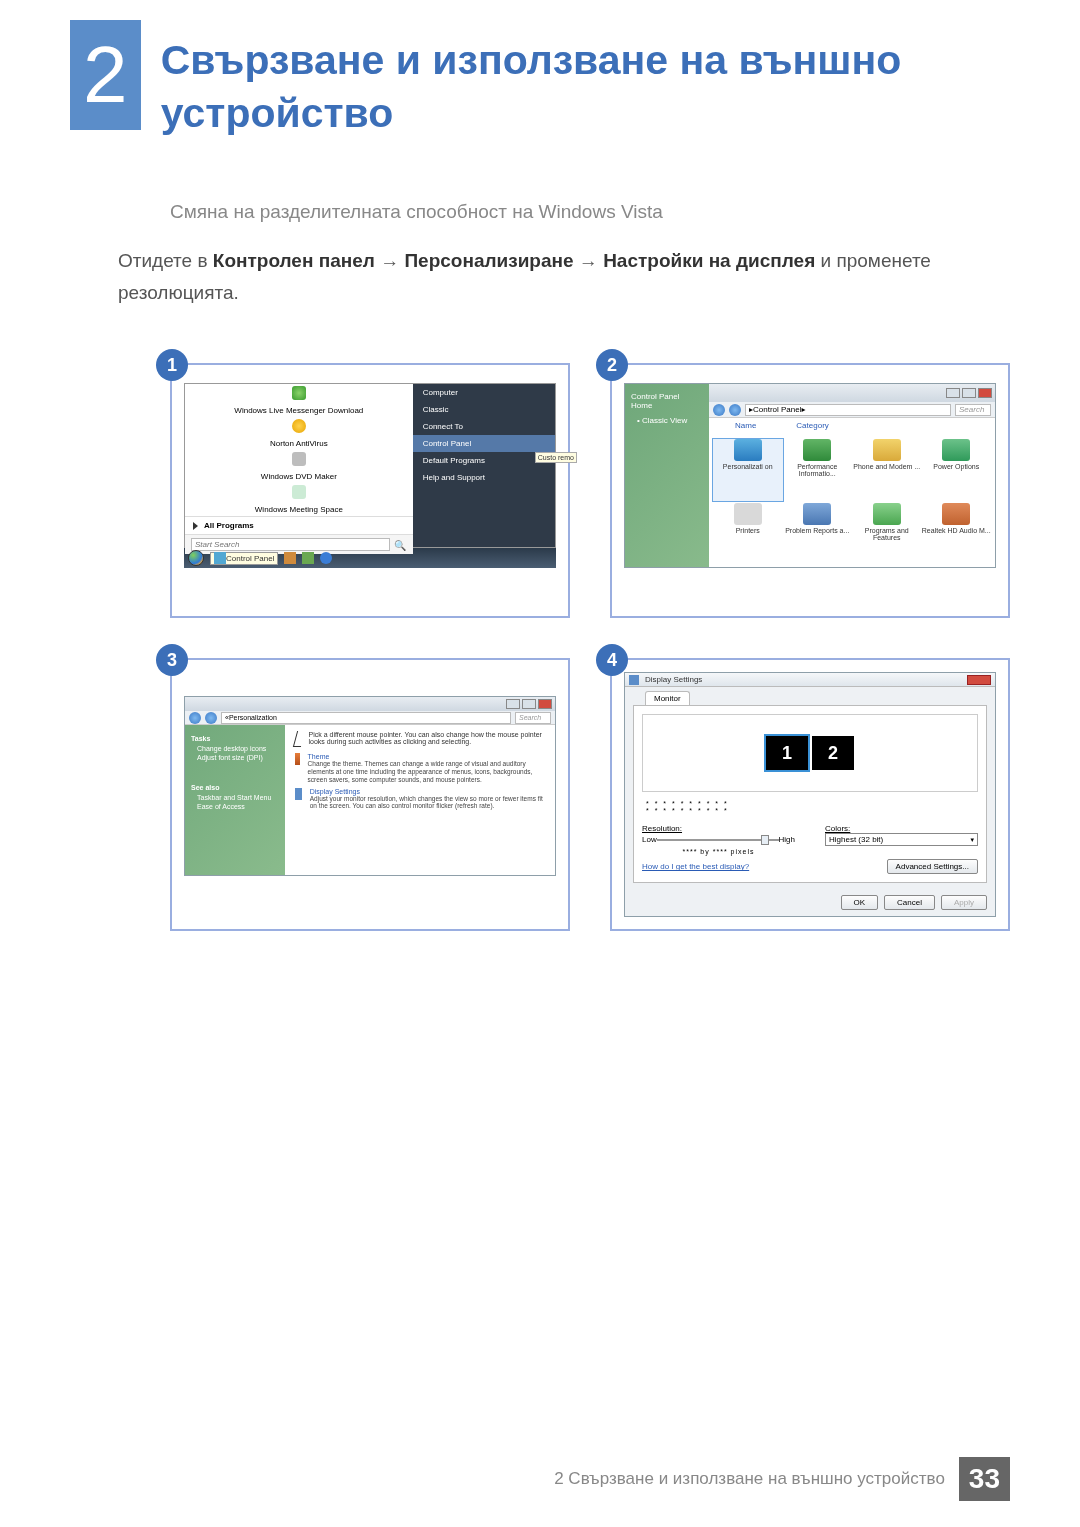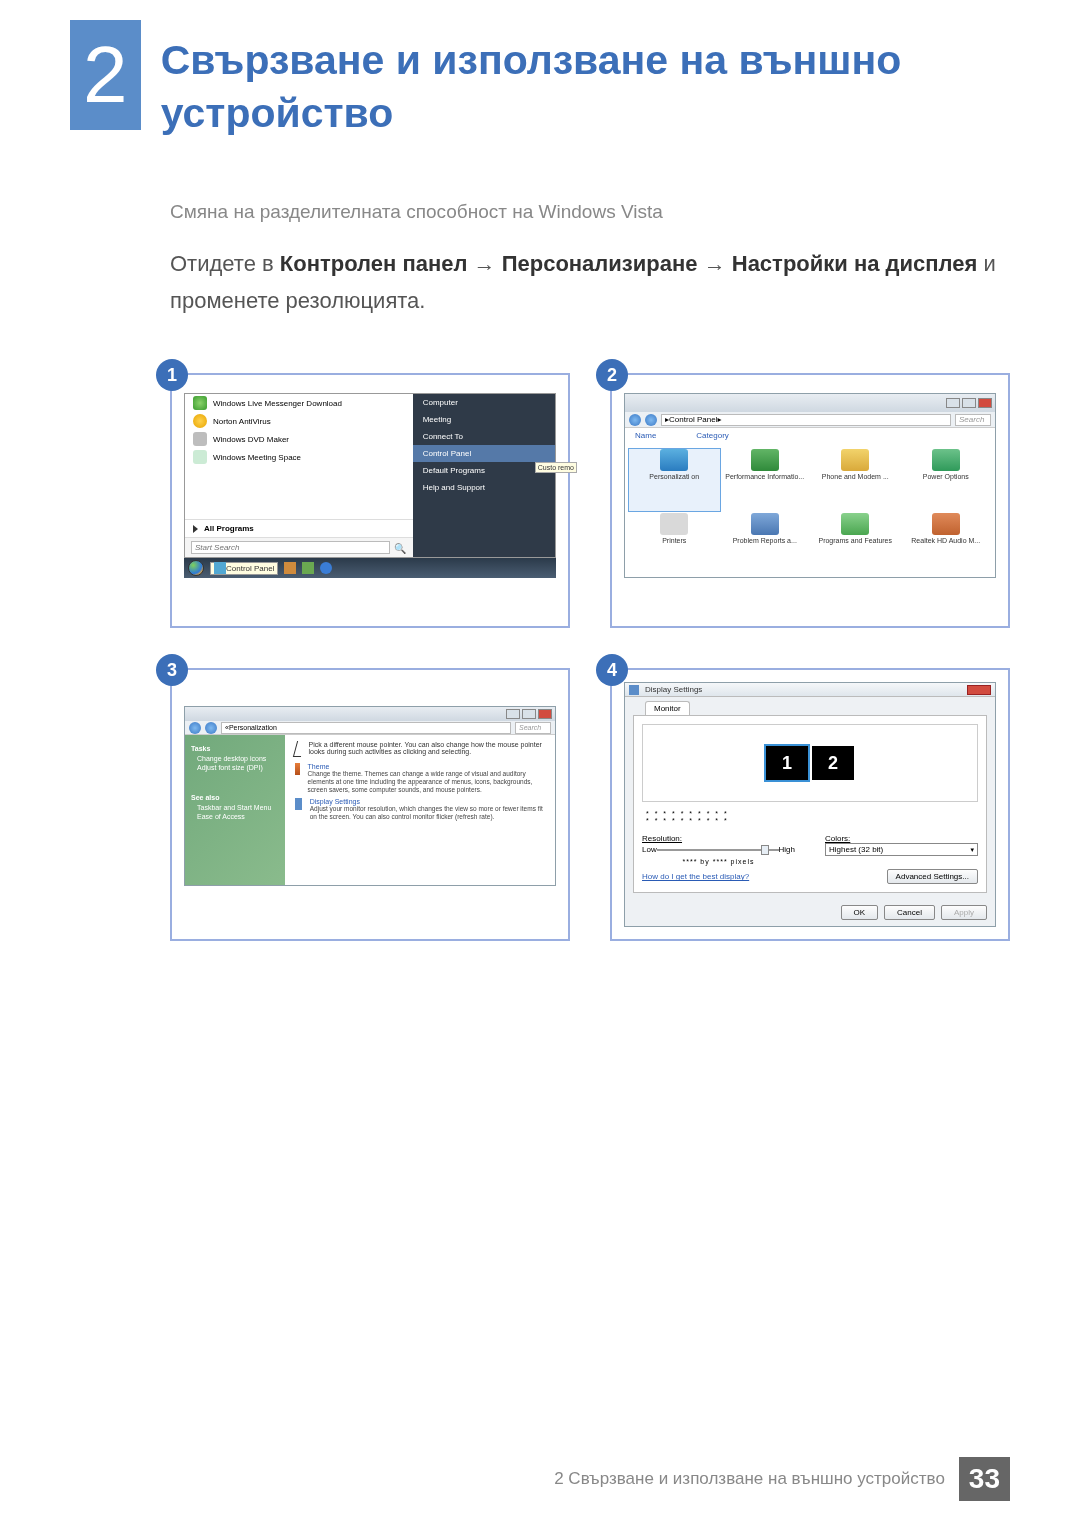--- a/index.html
+++ b/index.html
@@ -42,23 +42,23 @@
     line-height: 1.3;
     padding-top: 14px;
   }
   .section-subtitle {
     color: #888;
     font-size: 19px;
     margin: 0 0 22px 100px;
   }
   .body-text {
     color: #555;
-    font-size: 22px;
+    font-size: 19px;
     line-height: 1.7;
-    margin: 0 0 54px 100px;
+    margin: 0 0 54px 48px;
   }
   .body-text .bold { font-weight: bold; color: #333; }
   .body-text .arrow-icon { display: inline-block; }
   .panels {
     margin-left: 100px;
     display: grid;
     grid-template-columns: 1fr 1fr;
     grid-gap: 40px 40px;
   }
   .panel {
@@ -97,20 +97,21 @@
     background: #fff;
     display: flex;
     flex-direction: column;
   }
   .startmenu .left .items { flex: 1; }
   .startmenu .left .row {
     display: flex;
     align-items: center;
     gap: 6px;
     padding: 2px 8px;
+    flex-direction: column;
   }
   .sm-icon {
     width: 14px; height: 14px; border-radius: 3px;
     display: inline-block;
   }
   .sm-icon.msgr { background: radial-gradient(circle,#8bd36b,#3a9b2f); }
   .sm-icon.norton { background: radial-gradient(circle,#ffd24d,#e7a400); border-radius:50%; }
   .sm-icon.dvd { background: #bdbdbd; }
   .sm-icon.meet { background: #ccebd5; }
   .startmenu .left .allprog {
@@ -201,21 +202,21 @@
   .winbtn { width:14px;height:10px;border:1px solid #888;background:#d9e1e8;}
   .winbtn.close{background:#d24b3f;}
   .cpwin .addrbar {
     height:16px; display:flex; align-items:center; gap:4px;
     padding:0 4px; background:#ecf0f4; border-bottom:1px solid #ccc;
   }
   .navcirc{width:12px;height:12px;border-radius:50%;background:radial-gradient(#7fb9f0,#3a78c5);}
   .addrbox{flex:1;border:1px solid #bbb;background:#fff;padding:0 3px;height:12px;display:flex;align-items:center;}
   .searchbox{width:36px;border:1px solid #bbb;background:#fff;padding:0 3px;height:12px;display:flex;align-items:center;color:#999;font-style:italic;}
   .cpwin .cols {
-    display:flex; gap:40px; padding:3px 10px; color:#2a5bb5; font-size:8px;
+    display:flex; gap:40px; padding:3px 26px; color:#2a5bb5; font-size:8px;
   }
   .cpwin .grid {
     flex:1; display:grid; grid-template-columns:repeat(4, 1fr);
     padding:6px 4px 2px 4px; gap:2px 0;
   }
   .cpitem { text-align:center; font-size:7px; color:#333;}
   .cpitem .ic {
     width:28px;height:22px; margin:0 auto 2px auto; border-radius:3px;
   }
   .ic.personal{background:linear-gradient(#5bb0e0,#2a7cc0);}
@@ -384,21 +385,21 @@
             <span class="tri"></span>
             <b>All Programs</b>
           </div>
           <div class="search">
             <input placeholder="Start Search" style="">
             <span class="mag">🔍</span>
           </div>
         </div>
         <div class="right">
           <div class="item">Computer</div>
-          <div class="item">Meeting</div>
+          <div class="item">Classic</div>
           <div class="item">Connect To</div>
           <div class="item sel">Control Panel</div>
           <div class="item tooltip">
             <span>Default Programs</span>
             <span class="tt">Custo remo</span>
           </div>
           <div class="item">Help and Support</div>
         </div>
       </div>
       <div class="taskbar">
@@ -409,20 +410,24 @@
         </span>
         <span class="shortcut sc1"></span>
         <span class="shortcut sc2"></span>
         <span class="shortcut sc3"></span>
       </div>
     </div>
 
     <div class="panel">
       <div class="num">2</div>
       <div class="cpwin">
+        <div class="side">
+          <div class="hdr">Control Panel Home</div>
+          <div class="lnk">• <span>Classic View</span></div>
+        </div>
         <div class="main">
           <div class="titlebar">
             <span class="winbtn"></span>
             <span class="winbtn"></span>
             <span class="winbtn close"></span>
           </div>
           <div class="addrbar">
             <span class="navcirc"></span>
             <span class="navcirc"></span>
             <span class="addrbox">▸ <span>Control Panel</span> ▸</span>

